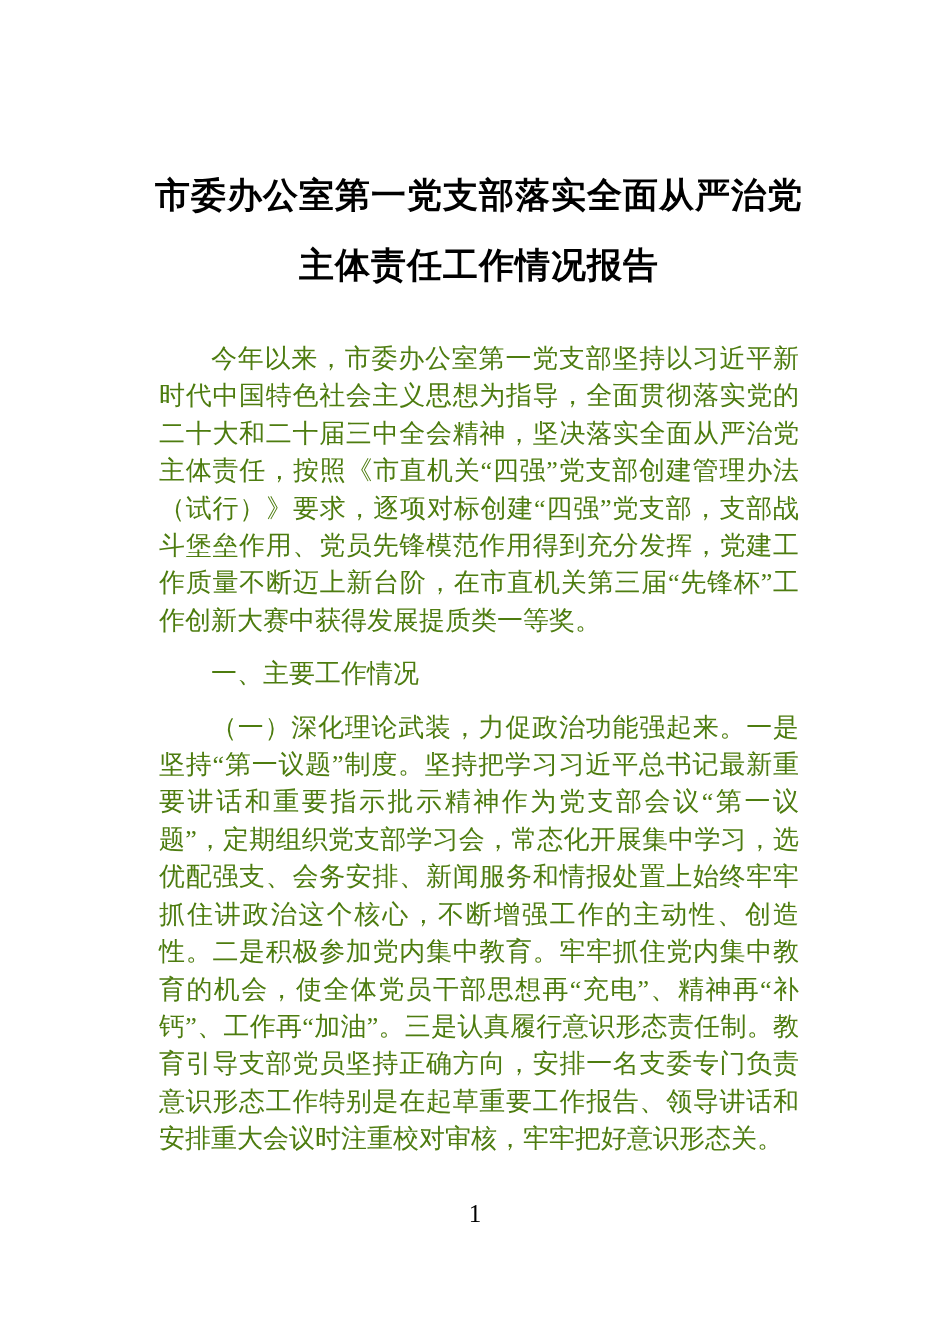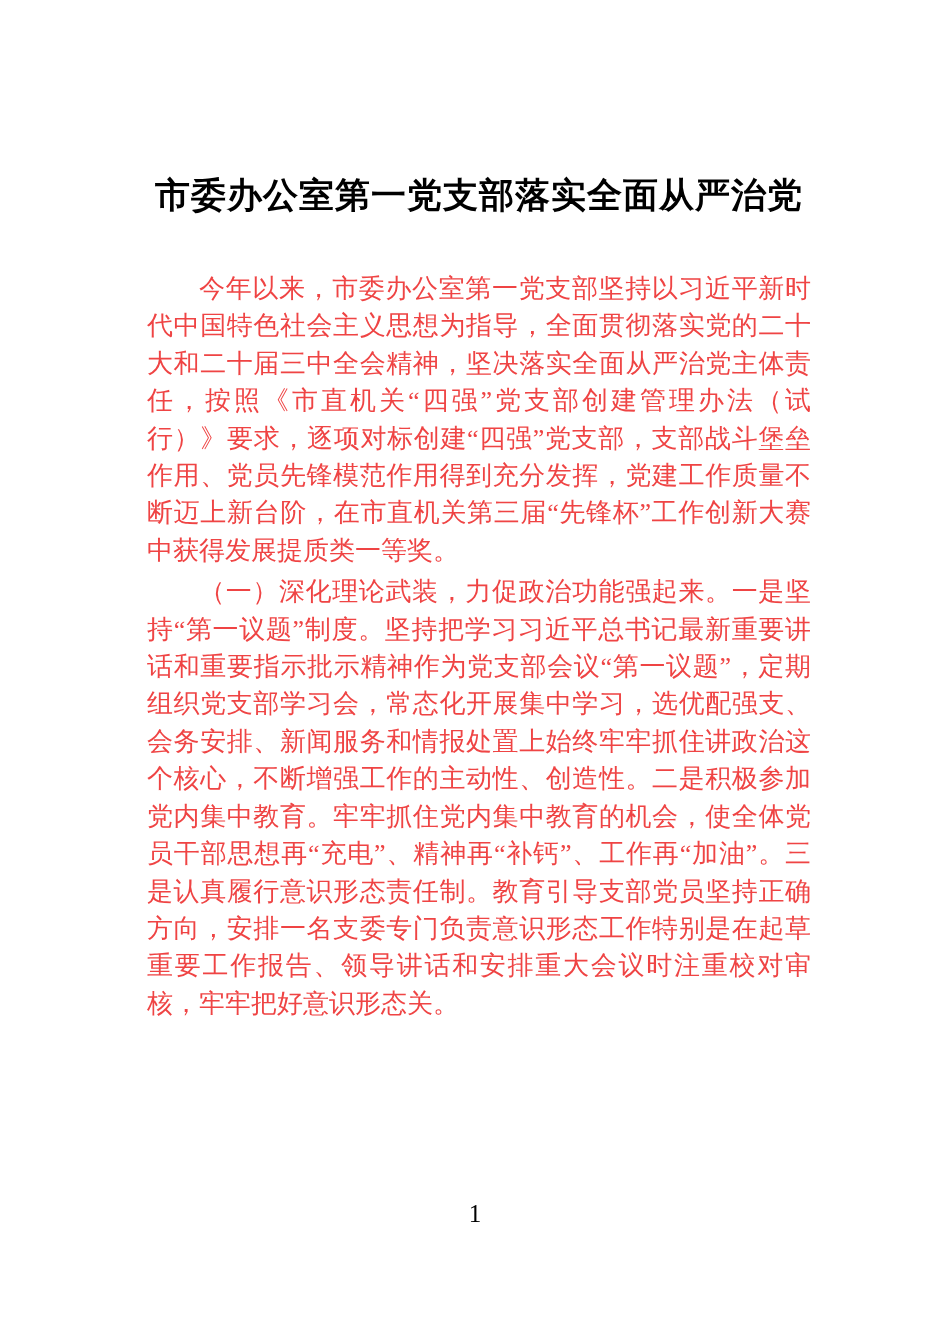--- a/index.html
+++ b/index.html
@@ -31,27 +31,27 @@
     line-height: 70px;
     text-align: center;
     letter-spacing: 1px;
     color: #000000;
   }
   .title .title-line {
     display: block;
     white-space: nowrap;
   }
   .body-text p {
-    margin: 4px;
+    margin: 16px;
     font-size: 26px;
     line-height: 37.4px;
     text-align: justify;
     text-indent: 2em;
     font-family: "Liberation Serif", "DejaVu Serif", serif;
-    color: #ef4444;
+    color: #4d7c0f;
     word-break: break-all;
   }
   .body-text p.para-spaced {
     margin-top: 9px;
   }
   .page-number {
     position: absolute;
     left: 0;
     right: 0;
     bottom: 116px;
@@ -61,22 +61,24 @@
     color: #000000;
   }
 </style>
 </head>
 <body>
 
 <div class="page">
 
   <h1 class="title">
     <span class="title-line">市委办公室第一党支部落实全面从严治党</span>
+    <span class="title-line">主体责任工作情况报告</span>
   </h1>
 
   <div class="body-text">
     <p>今年以来，市委办公室第一党支部坚持以习近平新时代中国特色社会主义思想为指导，全面贯彻落实党的二十大和二十届三中全会精神，坚决落实全面从严治党主体责任，按照《市直机关“四强”党支部创建管理办法（试行）》要求，逐项对标创建“四强”党支部，支部战斗堡垒作用、党员先锋模范作用得到充分发挥，党建工作质量不断迈上新台阶，在市直机关第三届“先锋杯”工作创新大赛中获得发展提质类一等奖。</p>
+    <p>一、主要工作情况</p>
     <p>（一）深化理论武装，力促政治功能强起来。一是坚持“第一议题”制度。坚持把学习习近平总书记最新重要讲话和重要指示批示精神作为党支部会议“第一议题”，定期组织党支部学习会，常态化开展集中学习，选优配强支、会务安排、新闻服务和情报处置上始终牢牢抓住讲政治这个核心，不断增强工作的主动性、创造性。二是积极参加党内集中教育。牢牢抓住党内集中教育的机会，使全体党员干部思想再“充电”、精神再“补钙”、工作再“加油”。三是认真履行意识形态责任制。教育引导支部党员坚持正确方向，安排一名支委专门负责意识形态工作特别是在起草重要工作报告、领导讲话和安排重大会议时注重校对审核，牢牢把好意识形态关。</p>
   </div>
 
   <div class="page-number">1</div>
 
 </div>
 
 </body></html>

